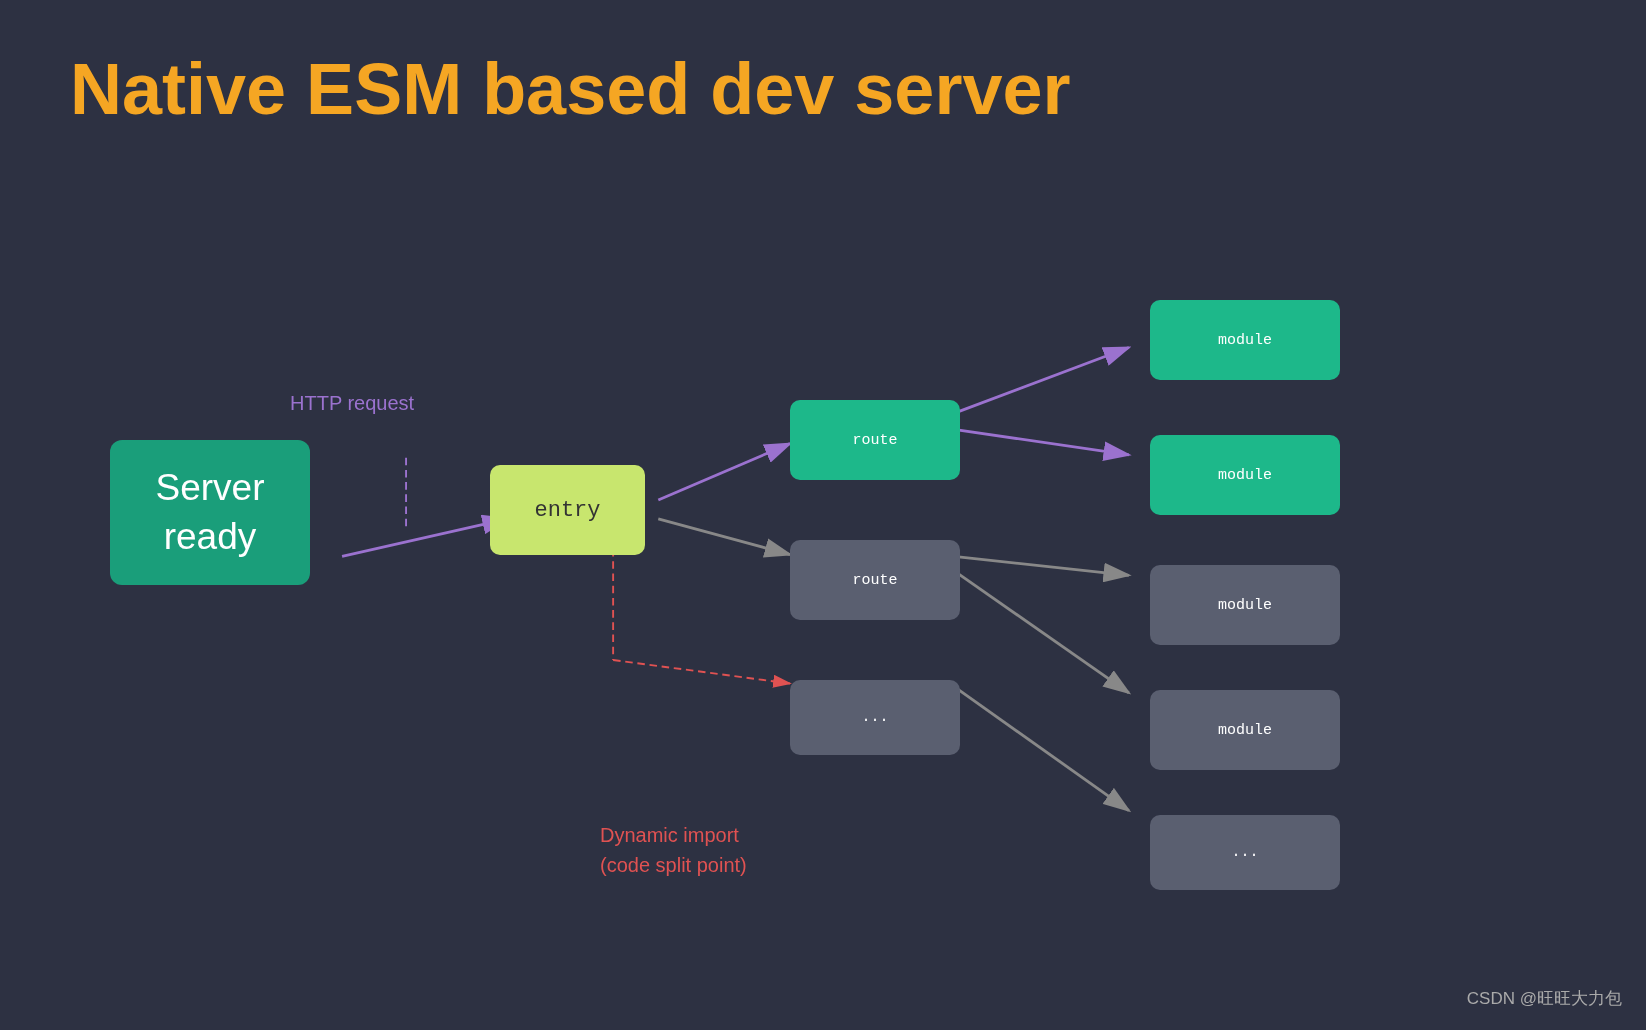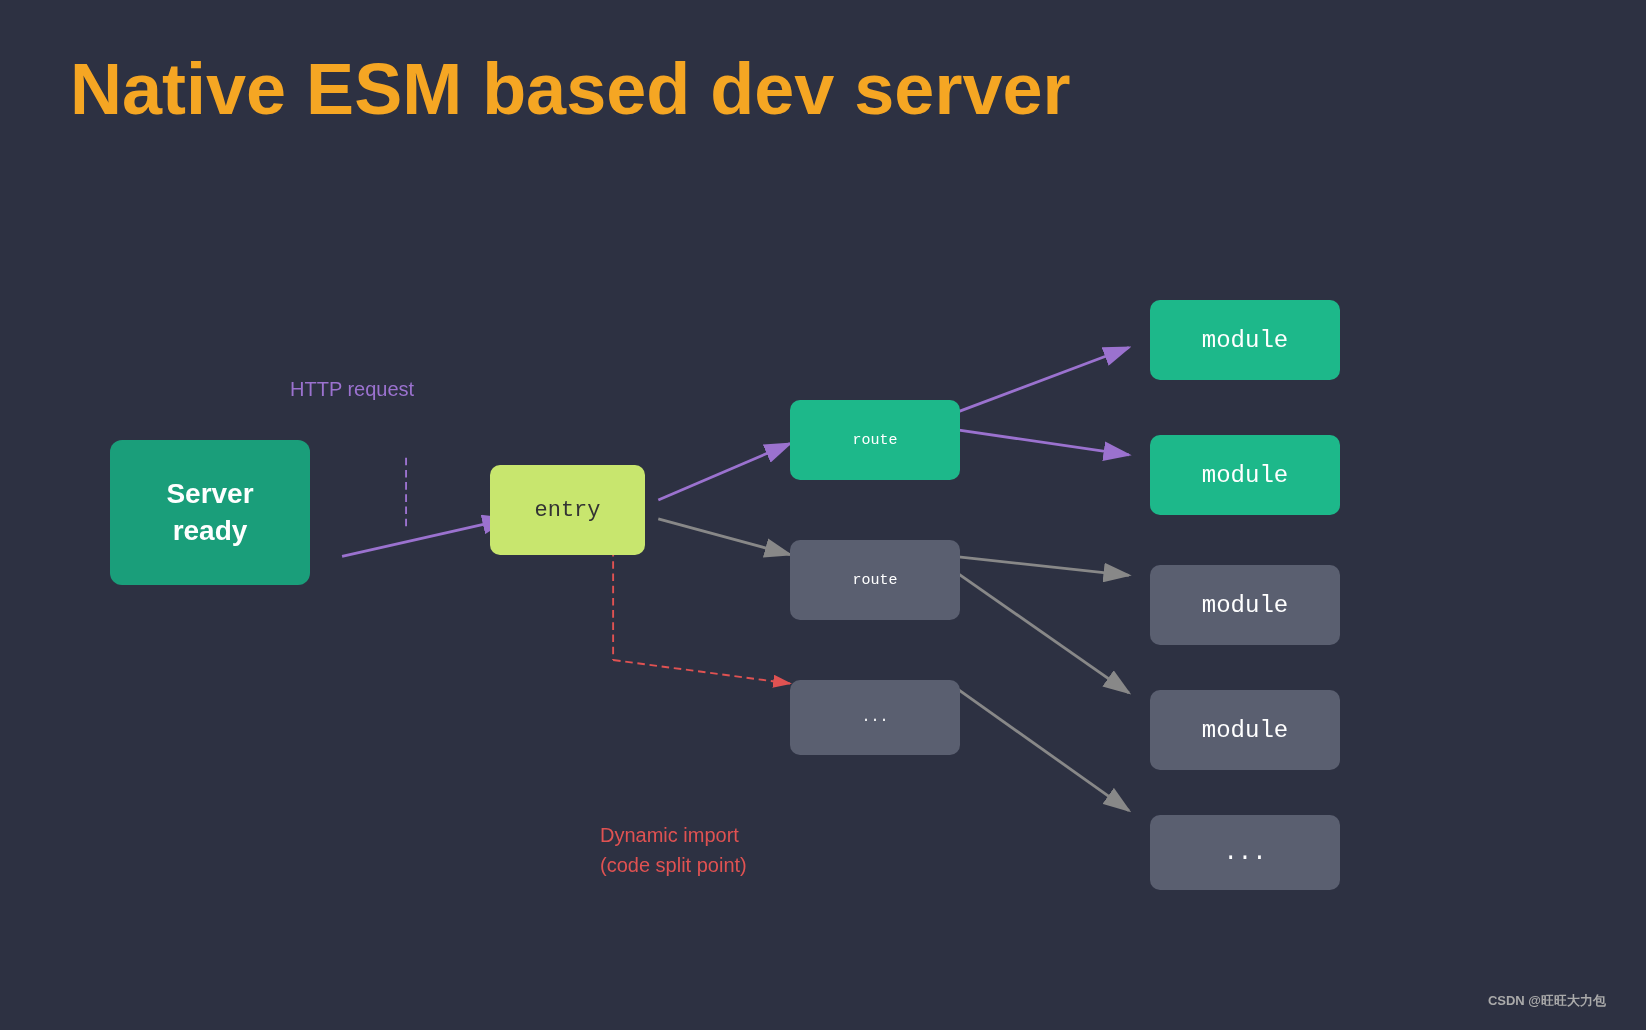--- a/index.html
+++ b/index.html
@@ -48,22 +48,22 @@
       border-radius: 12px;
       display: flex;
       align-items: center;
       justify-content: center;
       text-align: center;
     }
 
     .server-ready-text {
       color: white;
       font-family: Arial, sans-serif;
-      font-size: 28px;
-      font-weight: bold;
+      font-size: 37px;
+      font-weight: normal;
       line-height: 1.3;
     }
 
     
     .entry-box {
       position: absolute;
       left: 490px;
       top: 285px;
       width: 155px;
       height: 90px;
@@ -187,53 +187,52 @@
       height: 75px;
       background-color: #5a5f70;
       border-radius: 10px;
       display: flex;
       align-items: center;
       justify-content: center;
     }
 
     .module-text {
       color: white;
-      font-size: 24px;
+      font-size: 15px;
       font-family: 'Courier New', monospace;
     }
 
     
     .http-request-label {
       position: absolute;
       left: 290px;
-      top: 198px;
+      top: 212px;
       color: #9b72cf;
       font-family: Arial, sans-serif;
       font-size: 20px;
     }
 
     .dynamic-import-label {
       position: absolute;
       left: 600px;
       top: 640px;
       color: #e05252;
       font-family: Arial, sans-serif;
       font-size: 20px;
       line-height: 1.5;
     }
 
     
     .watermark {
       position: absolute;
       bottom: 20px;
-      right: 40px;
+      right: 24px;
       color: #aaa;
       font-family: Arial, sans-serif;
-      font-size: 13px;
-      font-weight: bold;
+      font-size: 17px;
     }
 
     svg.arrows {
       position: absolute;
       top: 0;
       left: 0;
       width: 100%;
       height: 100%;
       pointer-events: none;
     }

